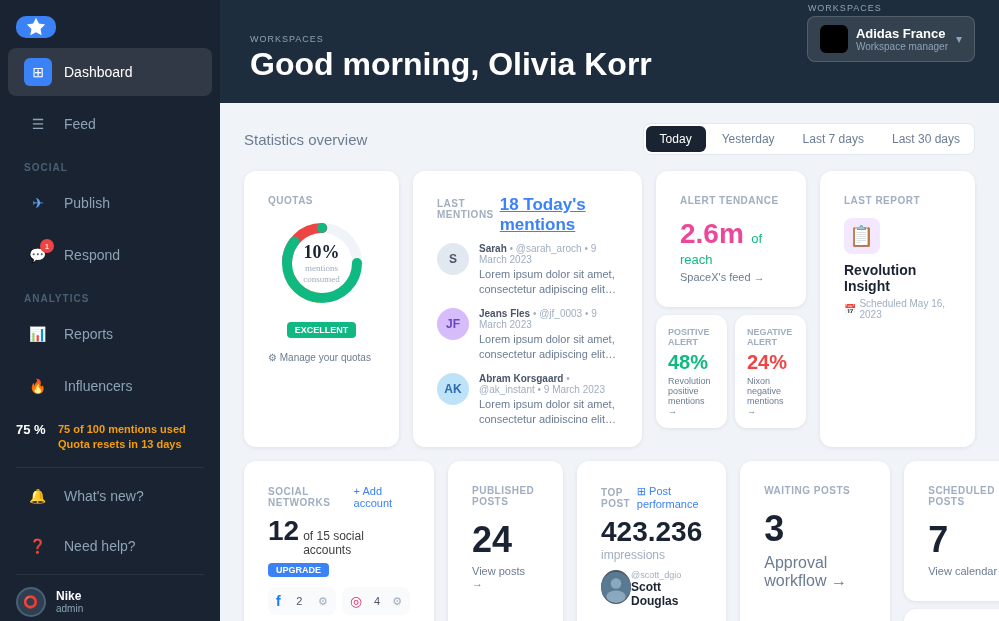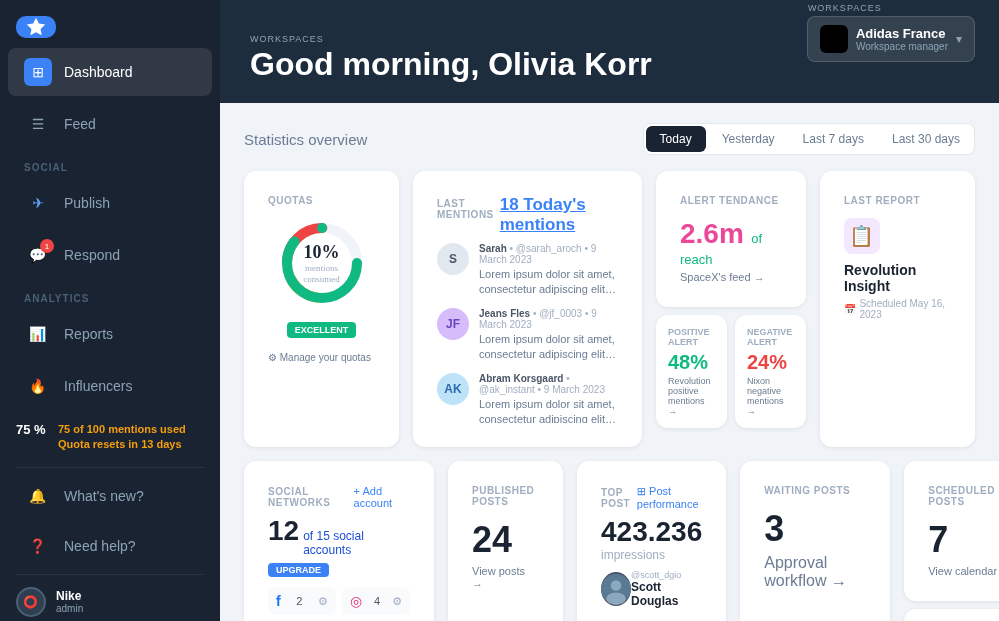--- a/index.html
+++ b/index.html
@@ -389,21 +389,21 @@
 
     <div class="cards-row">
 
       <div class="card" style="width:190px;flex-shrink:0;">
         <div style="display:flex;justify-content:space-between;align-items:center;margin-bottom:6px;">
           <span class="card-title" style="margin-bottom:0;">SOCIAL NETWORKS</span>
           <span style="font-size:11px;color:#3b82f6;cursor:pointer;">+ Add account</span>
         </div>
         <div style="display:flex;align-items:baseline;gap:4px;">
           <span style="font-size:28px;font-weight:800;color:#1a2332;">12</span>
-          <span style="font-size:12px;color:#1d4ed8;">of 15 social accounts</span>
+          <span style="font-size:12px;color:#404040;">of 15 social accounts</span>
         </div>
         <div><span class="upgrade-badge">UPGRADE</span></div>
         <div style="display:grid;grid-template-columns:1fr 1fr;gap:6px;margin-top:10px;">
           <div style="display:flex;align-items:center;justify-content:space-between;background:#f8fafc;border-radius:8px;padding:6px 8px;">
             <span style="color:#1877f2;font-weight:800;font-size:14px;">f</span>
             <span style="font-size:11px;color:#4a5568;">2</span>
             <span style="font-size:11px;color:#a0aec0;">⚙</span>
           </div>
           <div style="display:flex;align-items:center;justify-content:space-between;background:#f8fafc;border-radius:8px;padding:6px 8px;">
             <span style="color:#e1306c;font-size:14px;">◎</span>
@@ -429,21 +429,21 @@
         <div style="font-size:11px;color:#6b7c93;margin-top:4px;cursor:pointer;">View posts →</div>
       </div>
 
       <div class="card" style="flex:1;">
         <div style="display:flex;justify-content:space-between;align-items:center;margin-bottom:6px;">
           <span class="card-title" style="margin-bottom:0;">TOP POST</span>
           <span style="font-size:11px;color:#3b82f6;cursor:pointer;">⊞ Post performance</span>
         </div>
         <div style="font-size:28px;font-weight:800;color:#1a2332;">423.236</div>
         <div style="font-size:12px;color:#a0aec0;">impressions</div>
-        <div style="display:flex;align-items:center;gap:0;margin-top:8px;">
+        <div style="display:flex;gap:0;margin-top:8px;">
           <div style="width:34px;height:34px;border-radius:50%;background:#4a5568;display:flex;align-items:center;justify-content:center;font-size:11px;color:white;overflow:hidden;">
             <svg width="34" height="34" viewBox="0 0 34 34">
               <circle cx="17" cy="17" r="17" fill="#5a7a94"></circle>
               <circle cx="17" cy="13" r="6" fill="#8aa8be"></circle>
               <ellipse cx="17" cy="28" rx="11" ry="7" fill="#8aa8be"></ellipse>
             </svg>
           </div>
           <div>
             <div style="font-size:9px;color:#a0aec0;">@scott_dgio</div>
             <div style="font-size:12px;font-weight:600;color:#1a2332;">Scott Douglas</div>

